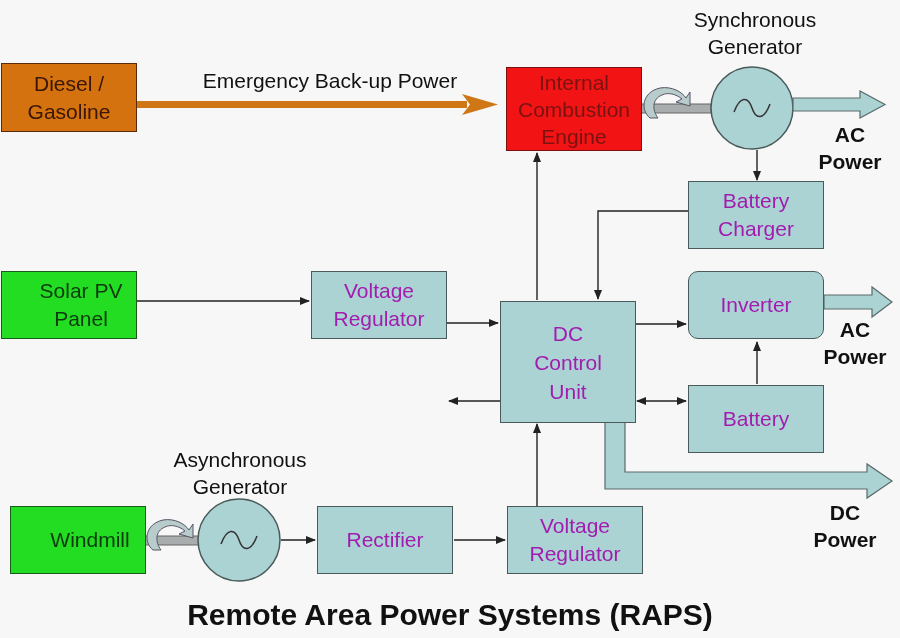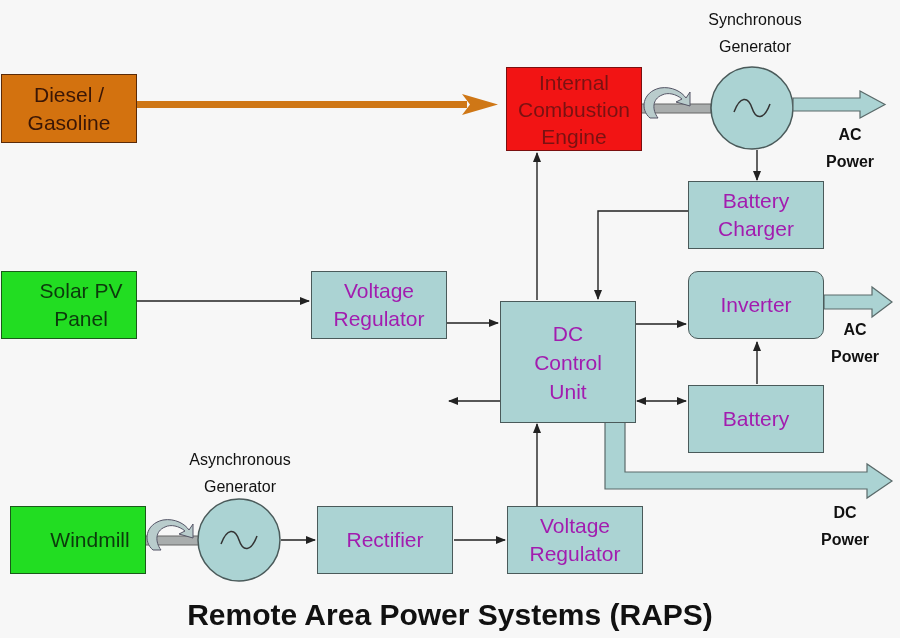--- a/index.html
+++ b/index.html
@@ -3,21 +3,21 @@
   <meta charset="utf-8">
   <style>
     html, body { margin: 0; padding: 0; background: #f7f7f7; }
     #stage { position: relative; width: 900px; height: 638px; background: #f7f7f7; overflow: hidden; font-family: "Liberation Sans", sans-serif; }
     svg#diagram { position: absolute; left: 0; top: 0; }
     .box { position: absolute; box-sizing: border-box; border: 1.5px solid #4a5a5a; display: flex; align-items: center; justify-content: center; text-align: center; font-size: 21px; line-height: 28px; color: #a21caf; white-space: pre-line; }
     .teal { background: #abd3d3; }
     .orange { background: #d3720f; border-color: #5a2a08; color: #3a1606; }
     .green { background: #22dd22; border-color: #1a5a1a; color: #0c3a0c; padding-left: 24px; }
     .red { background: #f21414; border-color: #7a1010; color: #7a1212; margin-left: 6px; }
-    .label { position: absolute; font-size: 16px; line-height: 27px; color: #111; text-align: center; white-space: pre-line; }
+    .label { position: absolute; font-size: 21px; line-height: 27px; color: #111; text-align: center; white-space: pre-line; }
     .bold { font-weight: bold; }
     .title { position: absolute; left: 0; width: 900px; top: 598px; text-align: center; font-size: 30px; font-weight: bold; color: #111; }
   </style>
 </head>
 <body>
 
 <div id="stage">
 
   <svg id="diagram" width="900" height="638">
     <defs>
@@ -78,41 +78,42 @@
     <g>
       <circle cx="239" cy="540" r="41" fill="#abd3d3" stroke="#4a5a5a" stroke-width="1.5"></circle>
       <path d="M221,544 C227,528 235,528 239,540 C243,552 251,552 257,536" fill="none" stroke="#333" stroke-width="1.5"></path>
     </g>
 
     <line x1="281" y1="540" x2="315" y2="540" stroke="#222" stroke-width="1.4" marker-end="url(#ah)"></line>
 
     <line x1="454" y1="540" x2="505" y2="540" stroke="#222" stroke-width="1.4" marker-end="url(#ah)"></line>
   </svg>
 
-  <div class="box orange" style="left:1px;top:74px;width:136px;height:69px;">Diesel /
+  <div class="box orange" style="left:1px;top:63px;width:136px;height:69px;">Diesel /
 Gasoline</div>
   <div class="box red" style="left:500px;top:67px;width:136px;height:84px;line-height:27px;">Internal
 Combustion
 Engine</div>
   <div class="box teal" style="left:688px;top:181px;width:136px;height:68px;">Battery
 Charger</div>
   <div class="box green" style="left:1px;top:271px;width:136px;height:68px;">Solar PV
 Panel</div>
   <div class="box teal" style="left:311px;top:271px;width:136px;height:68px;">Voltage
 Regulator</div>
   <div class="box teal" style="left:500px;top:301px;width:136px;height:122px;line-height:29px;">DC
 Control
 Unit</div>
   <div class="box teal" style="left:688px;top:271px;width:136px;height:68px;border-radius:10px;">Inverter</div>
   <div class="box teal" style="left:688px;top:385px;width:136px;height:68px;">Battery</div>
   <div class="box green" style="left:10px;top:506px;width:136px;height:68px;">Windmill</div>
   <div class="box teal" style="left:317px;top:506px;width:136px;height:68px;">Rectifier</div>
   <div class="box teal" style="left:507px;top:506px;width:136px;height:68px;">Voltage
 Regulator</div>
 
+  <div class="label" style="left:180px;top:67px;width:300px;">Emergency Back-up Power</div>
   <div class="label" style="left:660px;top:6px;width:190px;">Synchronous
 Generator</div>
   <div class="label bold" style="left:810px;top:121px;width:80px;">AC
 Power</div>
   <div class="label bold" style="left:810px;top:316px;width:90px;">AC
 Power</div>
   <div class="label bold" style="left:800px;top:499px;width:90px;">DC
 Power</div>
   <div class="label" style="left:145px;top:446px;width:190px;">Asynchronous
 Generator</div>

